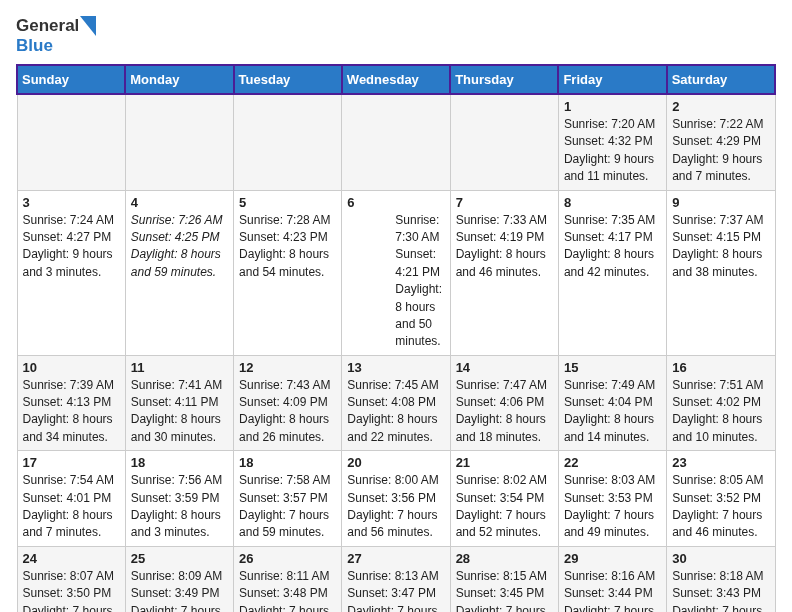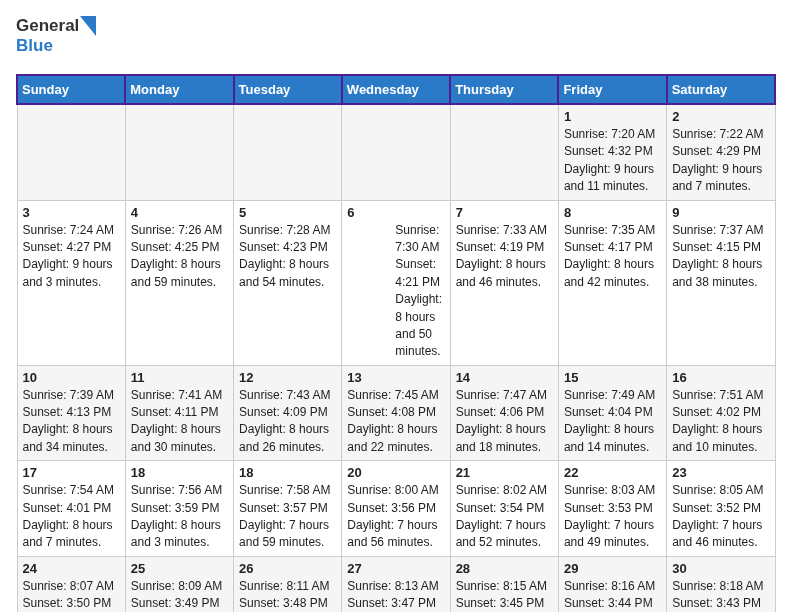--- a/index.html
+++ b/index.html
@@ -7,21 +7,21 @@
       font-family: Arial, sans-serif;
       background: #fff;
       width: 792px;
       min-height: 612px;
       padding: 16px;
     }
     .header {
       display: flex;
       justify-content: space-between;
       align-items: flex-start;
-      margin-bottom: 18px;
+      margin-bottom: 8px;
     }
     .logo {
       display: flex;
       flex-direction: column;
       align-items: flex-start;
     }
     .title-block {
       text-align: right;
     }
     .month-title {
@@ -135,21 +135,21 @@
       <tr>
         <td>
           <span class="day-number">3</span>
           <div class="day-info" style="white-space: pre-line;">Sunrise: 7:24 AM
 Sunset: 4:27 PM
 Daylight: 9 hours
 and 3 minutes.</div>
         </td>
         <td>
           <span class="day-number">4</span>
-          <div class="day-info" style="white-space: pre-line;">Sunrise: 7:26 AM
+          <div class="day-info" style="white-space: pre-line; font-style: italic;">Sunrise: 7:26 AM
 Sunset: 4:25 PM
 Daylight: 8 hours
 and 59 minutes.</div>
         </td>
         <td>
           <span class="day-number">5</span>
           <div class="day-info" style="white-space: pre-line;">Sunrise: 7:28 AM
 Sunset: 4:23 PM
 Daylight: 8 hours
 and 54 minutes.</div>

